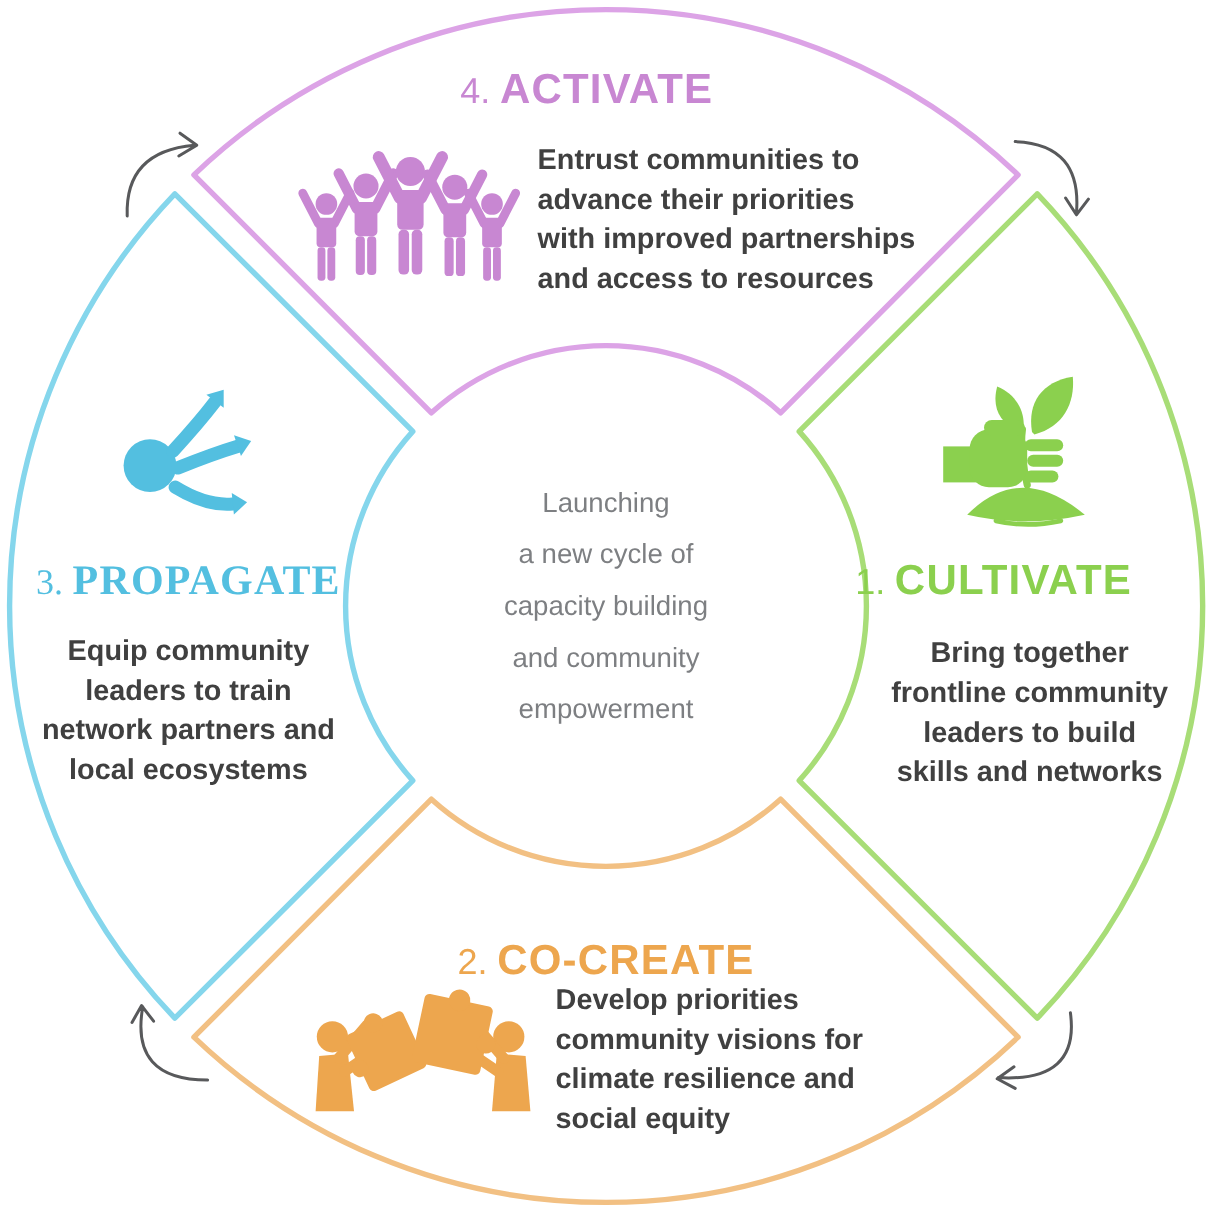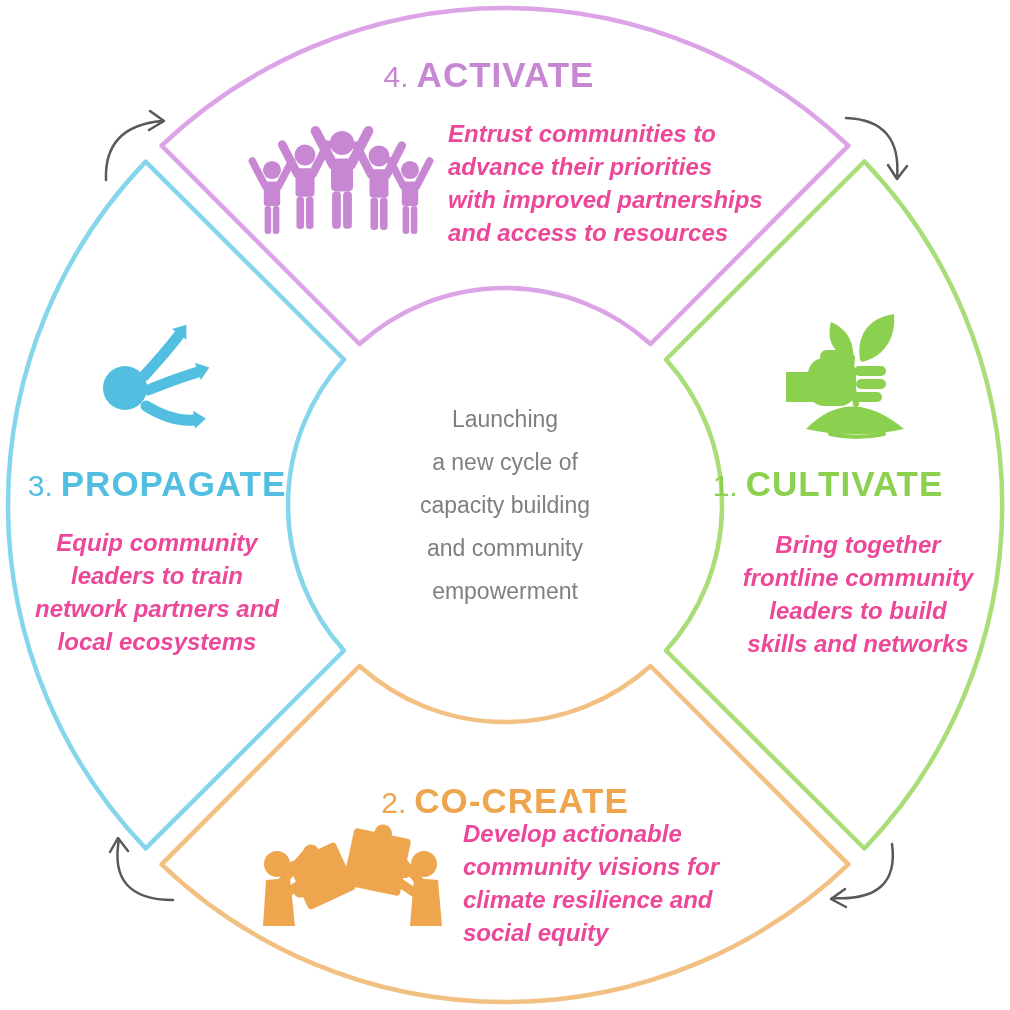--- a/index.html
+++ b/index.html
@@ -4,31 +4,31 @@
 <style>
   html,body{margin:0;padding:0;background:#ffffff;}
   .canvas{
     position:relative;width:1010px;height:1010px;background:#ffffff;overflow:hidden;
     font-family:"Liberation Sans","DejaVu Sans",sans-serif;
   }
   .layer{position:absolute;left:0;top:0;}
   .txt{position:absolute;white-space:pre-line;}
   .title{font-weight:800;font-size:35px;letter-spacing:1px;line-height:38px;white-space:nowrap;}
   .title .num{font-weight:500;font-size:30px;letter-spacing:0;margin-right:8px;}
-  .desc{font-size:24px;line-height:33px;font-weight:600;color:#ec4899;font-style:italic;}
+  .desc{font-size:24px;line-height:33px;font-weight:600;color:#404040;}
   .centered{transform:translateX(-50%);text-align:center;}
   .center-text{
     left:505px;top:505px;transform:translate(-50%,-50%);
     width:360px;text-align:center;
     font-size:23px;line-height:43px;font-weight:500;color:#7d7f82;
   }
   .c-activate{color:#c887d2;}
   .c-cultivate{color:#8bd04e;}
   .c-cocreate{color:#eda64e;}
-  .c-propagate{color:#53bfe0;}
+  .c-propagate{color:#53bfe0;font-family:Liberation Serif, serif;}
 </style>
 </head>
 <body>
 
 <div class="canvas">
 
   <svg class="layer" width="1010" height="1010" viewBox="0 0 1010 1010">
     <defs>
       <g id="person-shape">
         <circle cx="0" cy="0" r="11" fill="currentColor"></circle>
@@ -112,21 +112,21 @@
 with improved partnerships
 and access to resources</div>
 
   <div class="txt title centered c-cultivate" style="left:828px;top:465px;"><span class="num">1.</span><span>CULTIVATE</span></div>
   <div class="txt desc centered" style="left:858px;top:528px;width:320px;">Bring together
 frontline community
 leaders to build
 skills and networks</div>
 
   <div class="txt title centered c-cocreate" style="left:505px;top:754px;margin-top:28px;"><span class="num">2.</span><span>CO-CREATE</span></div>
-  <div class="txt desc" style="left:463px;top:817px;width:310px;text-align:left;">Develop actionable
+  <div class="txt desc" style="left:463px;top:817px;width:310px;text-align:left;">Develop priorities
 community visions for
 climate resilience and
 social equity</div>
 
   <div class="txt title centered c-propagate" style="left:157px;top:465px;"><span class="num">3.</span><span>PROPAGATE</span></div>
   <div class="txt desc centered" style="left:157px;top:526px;width:320px;">Equip community
 leaders to train
 network partners and
 local ecosystems</div>
 

